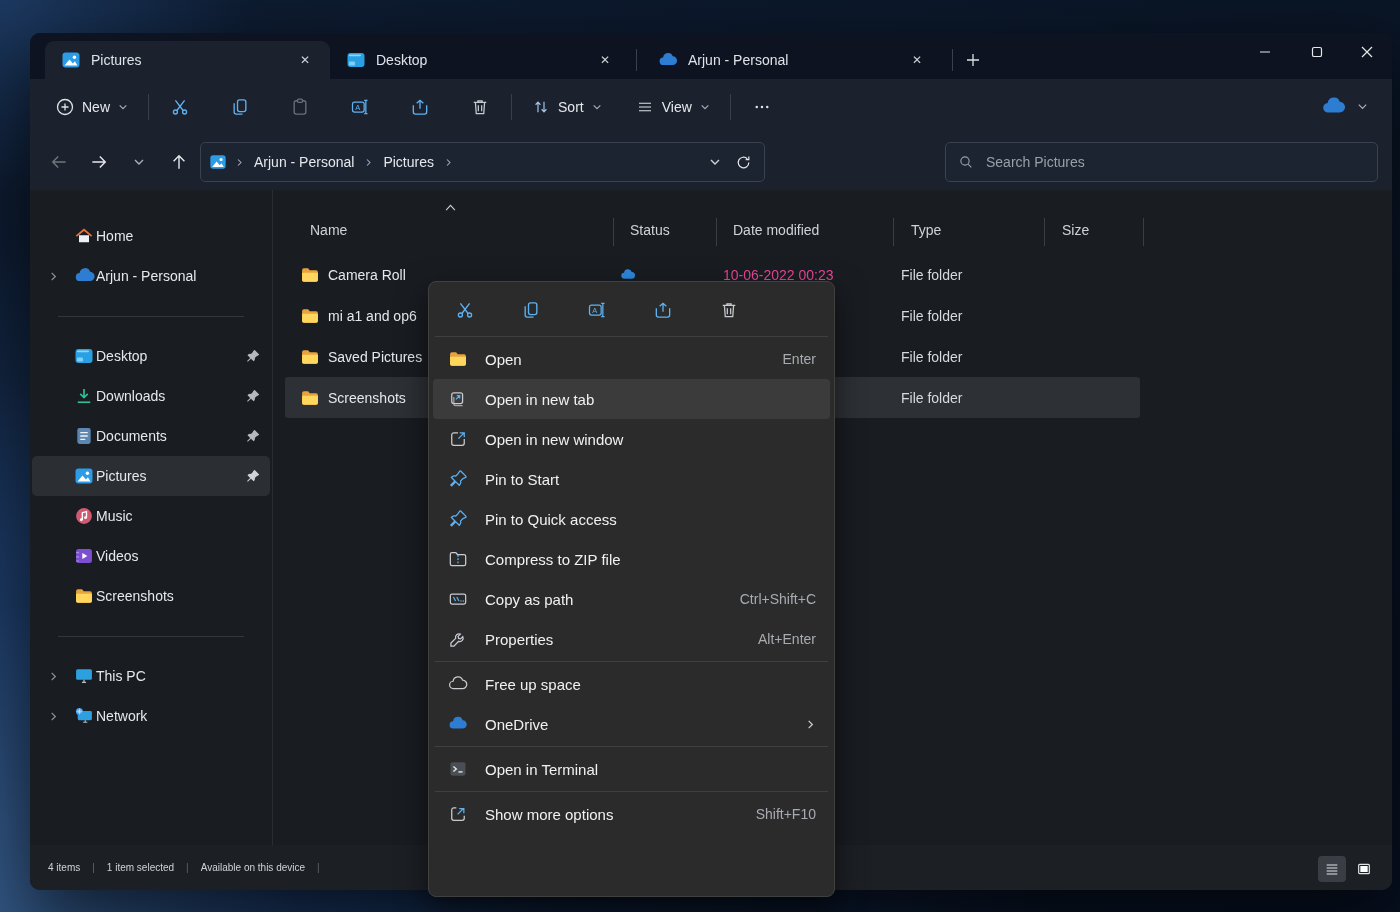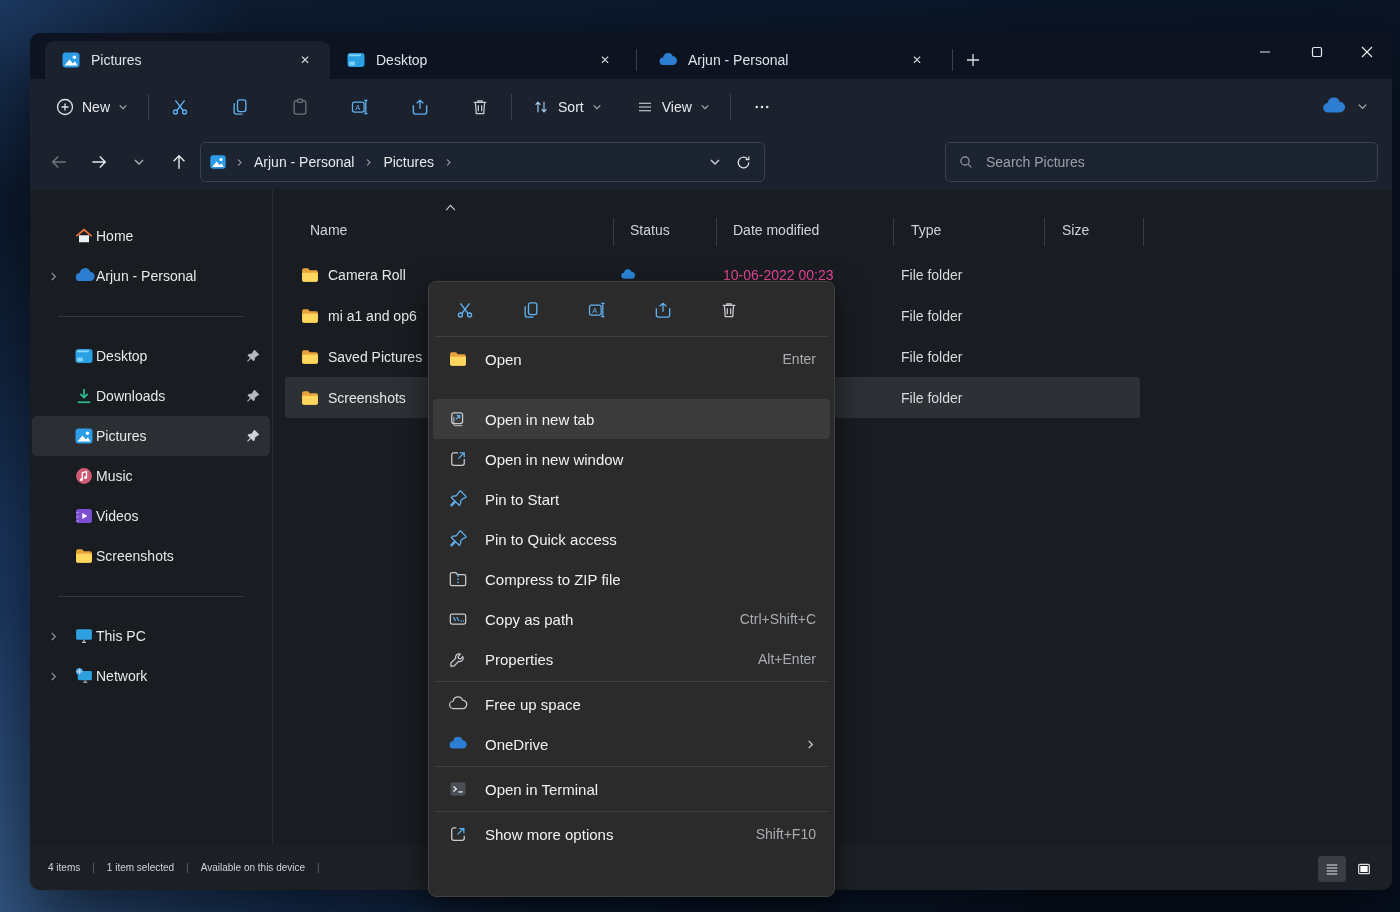--- a/index.html
+++ b/index.html
@@ -92,21 +92,21 @@
 
   
   .ctx { position:absolute; left:428px; top:281px; width:407px; height:616px; z-index:50;
     background:#2b2b2b; border:1px solid #404040; border-radius:8px;
     box-shadow:0 10px 30px rgba(0,0,0,.55); padding:4px; }
   .ctx-iconrow { display:flex; align-items:center; gap:30px; height:48px; padding-left:14px; }
   .ctx-ib { width:36px; height:36px; display:flex; align-items:center; justify-content:center; border-radius:4px; }
   .ctx-sep { height:1px; background:#404040; margin:2px 2px; }
   .ctx-item { position:relative; display:flex; align-items:center; height:40px; padding:0 14px;
     gap:16px; border-radius:4px; font-size:15px; color:#f0f1f3; }
-  .ctx-item.hl { background:#3b3b3b;margin-top:20px; }
+  .ctx-item.hl { background:#3b3b3b; }
   .ctx-icon { width:22px; display:flex; justify-content:center; }
   .shortcut { margin-left:auto; font-size:14px; color:#a8acb1; }
   .subarrow { margin-left:auto; color:#c8cdd2; display:flex; }
 
   svg { display:block; }
 </style>
 </head>
 <body>
 
 <div class="stage">
@@ -387,20 +387,34 @@
           </span>
         </div>
         <div class="sbitem">
           <span style="position:absolute;left:42px;">
             <svg width="20" height="20" viewBox="0 0 24 24" fill="none" stroke="#2fbf8f" stroke-width="2">
                 <path d="M12 3.5V14M7.5 9.5l4.5 4.5 4.5-4.5"></path>
                 <path d="M4.5 19.5h15" stroke="#2fbf8f"></path>
               </svg>
           </span>
           <span style="margin-left:20px;">Downloads</span>
+          <span class="sb-pin">
+            <svg width="15" height="15" viewBox="0 0 24 24" fill="#b3b8be">
+                <path d="M13.9 2.4a1.3 1.3 0 0 1 2.1-.3l5.9 5.9a1.3 1.3 0 0 1-.3 2.1l-3.5 1.7-2.4 2.4a4.8 4.8 0 0 1-1.2 4.8l-.7.7-4.3-4.3-5 5-1.2-1.2 5-5L4 9.9l.7-.7a4.8 4.8 0 0 1 4.8-1.2l2.4-2.4z"></path>
+              </svg>
+          </span>
+        </div>
+        <div class="sbitem">
+          <span style="position:absolute;left:42px;">
+            <svg width="20" height="20" viewBox="0 0 24 24">
+                <rect x="4" y="2.5" width="16" height="19" rx="2.5" fill="#5d87b0"></rect>
+                <path d="M7.5 8h9M7.5 12h9M7.5 16h6" stroke="#eef1f4" stroke-width="1.6"></path>
+              </svg>
+          </span>
+          <span style="margin-left:20px;">Documents</span>
           <span class="sb-pin">
             <svg width="15" height="15" viewBox="0 0 24 24" fill="#b3b8be">
                 <path d="M13.9 2.4a1.3 1.3 0 0 1 2.1-.3l5.9 5.9a1.3 1.3 0 0 1-.3 2.1l-3.5 1.7-2.4 2.4a4.8 4.8 0 0 1-1.2 4.8l-.7.7-4.3-4.3-5 5-1.2-1.2 5-5L4 9.9l.7-.7a4.8 4.8 0 0 1 4.8-1.2l2.4-2.4z"></path>
               </svg>
           </span>
         </div>
         <div class="sbitem sel">
           <span style="position:absolute;left:42px;">
             <svg width="20" height="20" viewBox="0 0 20 20">
                 <rect x="1.5" y="2.5" width="17" height="15" rx="3" fill="#2d9ce6"></rect>

